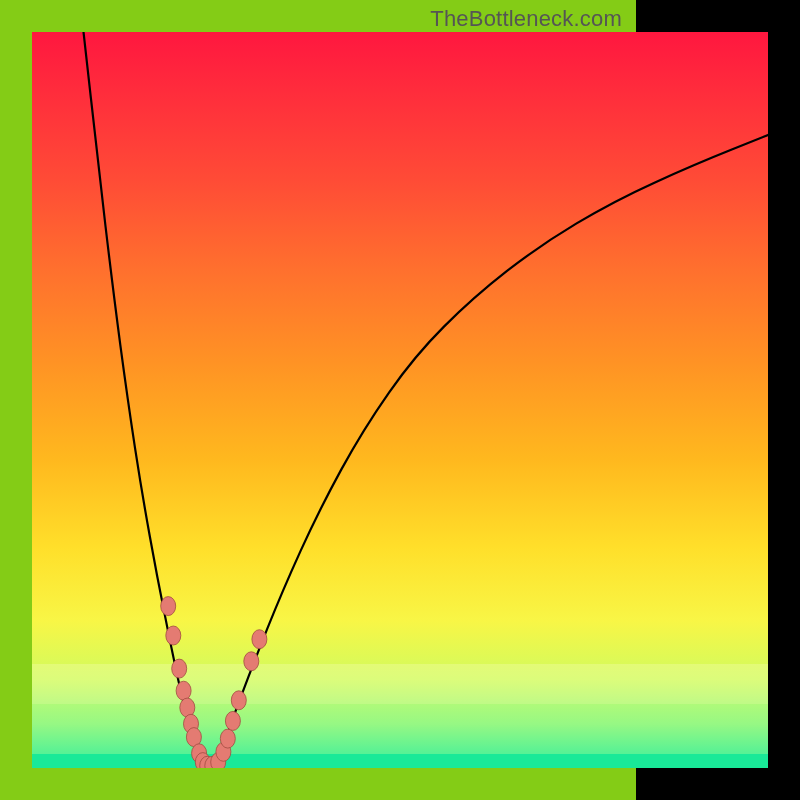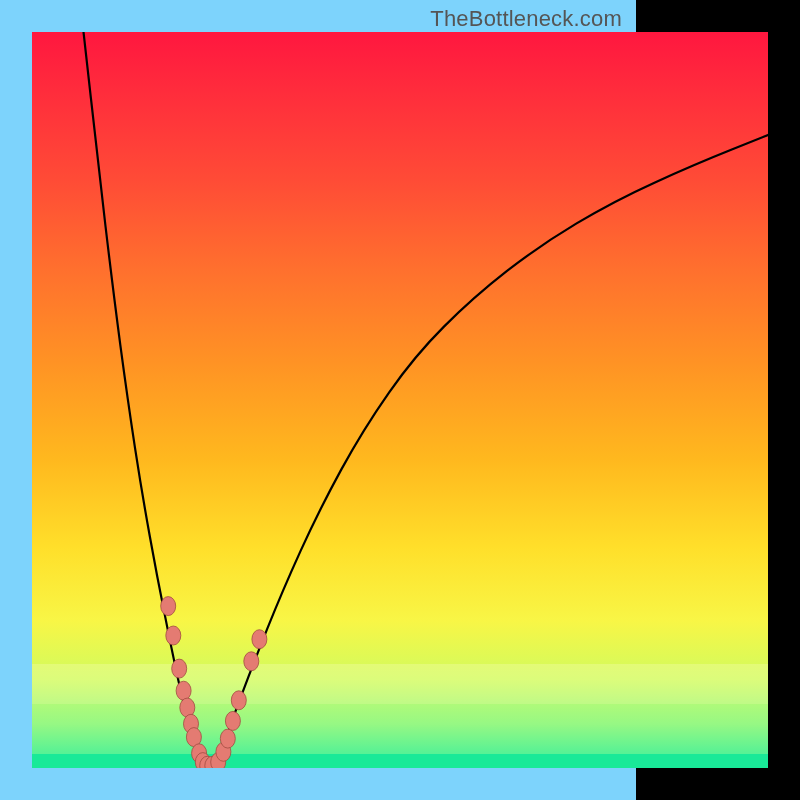--- a/index.html
+++ b/index.html
@@ -10,21 +10,21 @@
     overflow: hidden;
     background: #000;
     font-family: Arial, Helvetica, sans-serif;
   }
   .frame {
     position: absolute;
     left: 0;
     top: 0;
     width: 636px;
     height: 800px;
-    background: #7dd3fc;
+    background: #84cc16;
   }
   .plot-area {
     position: absolute;
     left: 32px;
     top: 32px;
     width: 736px;
     height: 736px;
     background: linear-gradient(
       to bottom,
       #ff173f 0%,

